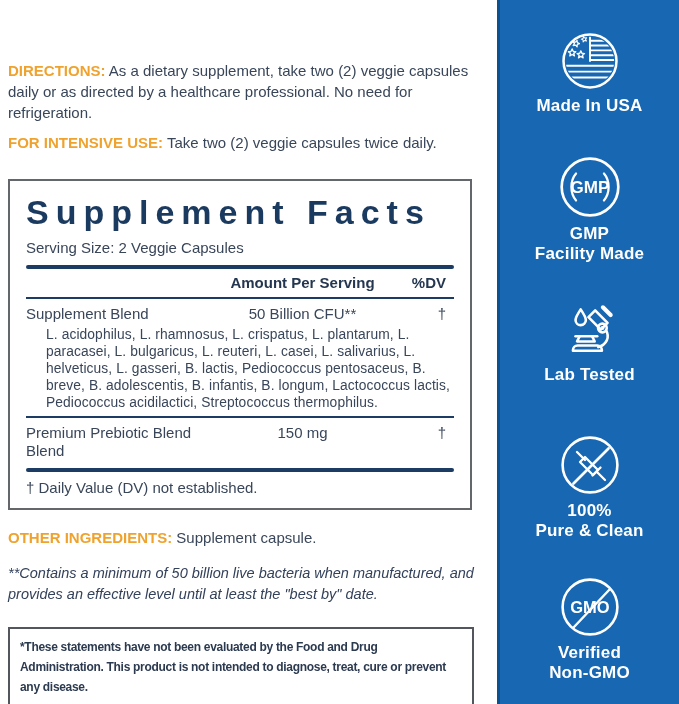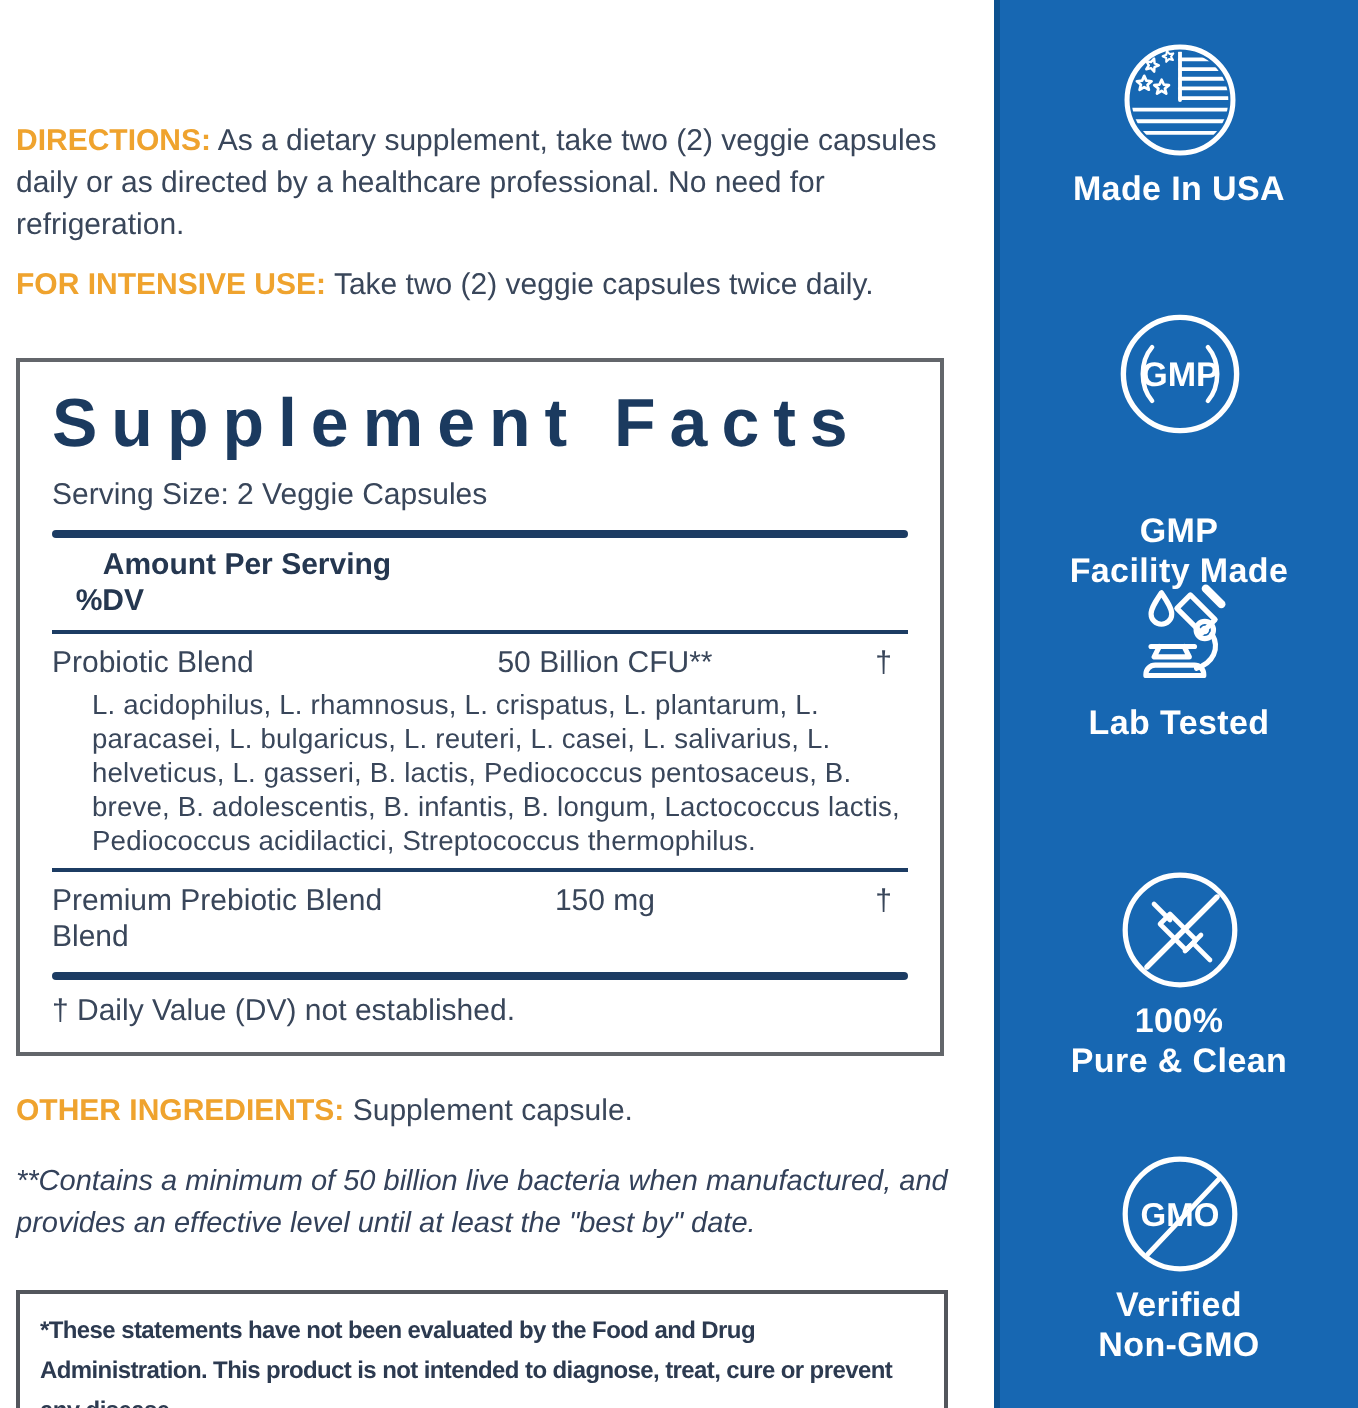--- a/index.html
+++ b/index.html
@@ -27,21 +27,21 @@
   }
   .sf-title{
     margin:2px 0 0 0;font-size:34px;line-height:38px;font-weight:bold;
     color:#1b3a5f;letter-spacing:7px;white-space:nowrap;
   }
   .sf-serving{margin-top:8px;font-size:15px;line-height:18px;color:#39465a;}
   .rule{background:#1c3c63;border:none;margin:0;}
   .rule-thick{height:4px;border-radius:2px;margin-top:8px;}
   .rule-thin{height:2px;margin-top:5px;}
   .sf-row{display:flex;align-items:baseline;margin-top:6px;font-size:15px;line-height:18px;}
-  .sf-row.header{font-weight:bold;color:#253750;margin-top:5px;flex-direction:column;}
+  .sf-row.header{font-weight:bold;color:#253750;margin-top:5px;}
   .r-name{flex:1;}
   .r-amount{width:195px;text-align:center;}
   .r-dv{width:46px;text-align:right;padding-right:8px;}
   .sf-detail{
     margin:3px 0 0 20px;font-size:13.8px;line-height:17px;letter-spacing:0.1px;
     color:#39465a;
   }
   .sf-footnote{margin-top:7px;font-size:15px;line-height:18px;color:#39465a;}
   .other{margin-top:17px;}
   .cfu-note{
@@ -61,21 +61,21 @@
   }
   .badge{
     position:absolute;left:0;width:100%;
     display:flex;flex-direction:column;align-items:center;
   }
   .badge-label{
     margin-top:6px;color:#ffffff;font-weight:bold;
     font-size:17px;line-height:20px;text-align:center;
     white-space:pre-line;letter-spacing:0.2px;
   }
-  .b1{top:21px;} .b2{top:156px;gap:32px;} .b3{top:284px;} .b4{top:435px;} .b5{top:577px;}
+  .b1{top:32px;} .b2{top:156px;} .b3{top:297px;} .b4{top:435px;} .b5{top:577px;}
   .badge svg{display:block;}
 </style>
 </head>
 <body>
 
 <div class="content">
 
   <p class="para">
     <span class="hl">DIRECTIONS:</span>
     <span>As a dietary supplement, take two (2) veggie capsules daily or as directed by a healthcare professional. No need for refrigeration.</span>
@@ -95,21 +95,21 @@
 
     <div class="sf-row header">
       <span class="r-name"></span>
       <span class="r-amount">Amount Per Serving</span>
       <span class="r-dv">%DV</span>
     </div>
 
     <div class="rule rule-thin"></div>
 
     <div class="sf-row">
-      <span class="r-name">Probiotic Blend</span>
+      <span class="r-name">Supplement Blend</span>
       <span class="r-amount">50 Billion CFU**</span>
       <span class="r-dv">†</span>
     </div>
 
     <p class="sf-detail">L. acidophilus, L. rhamnosus, L. crispatus, L. plantarum, L. paracasei, L. bulgaricus, L. reuteri, L. casei, L. salivarius, L. helveticus, L. gasseri, B. lactis, Pediococcus pentosaceus, B. breve, B. adolescentis, B. infantis, B. longum, Lactococcus lactis, Pediococcus acidilactici, Streptococcus thermophilus.</p>
 
     <div class="rule rule-thin"></div>
 
     <div class="sf-row">
       <span class="r-name">Premium Prebiotic Blend Blend</span>

